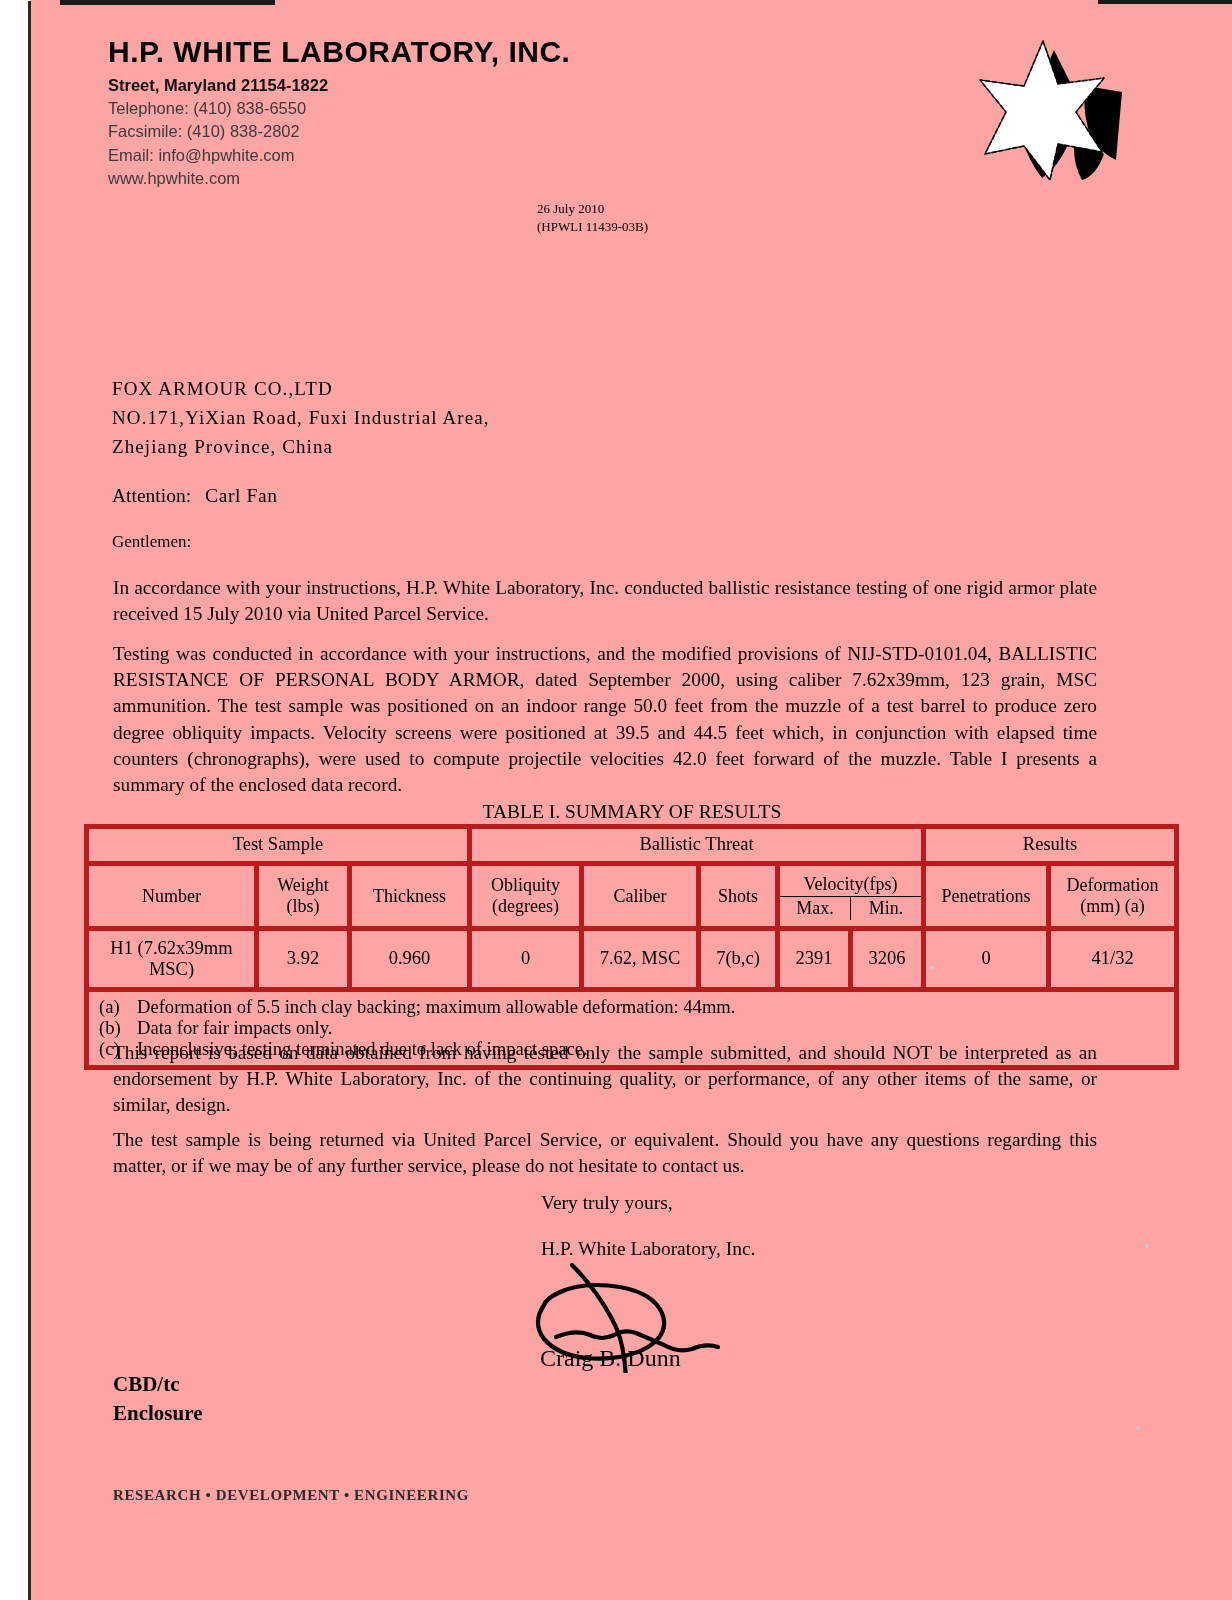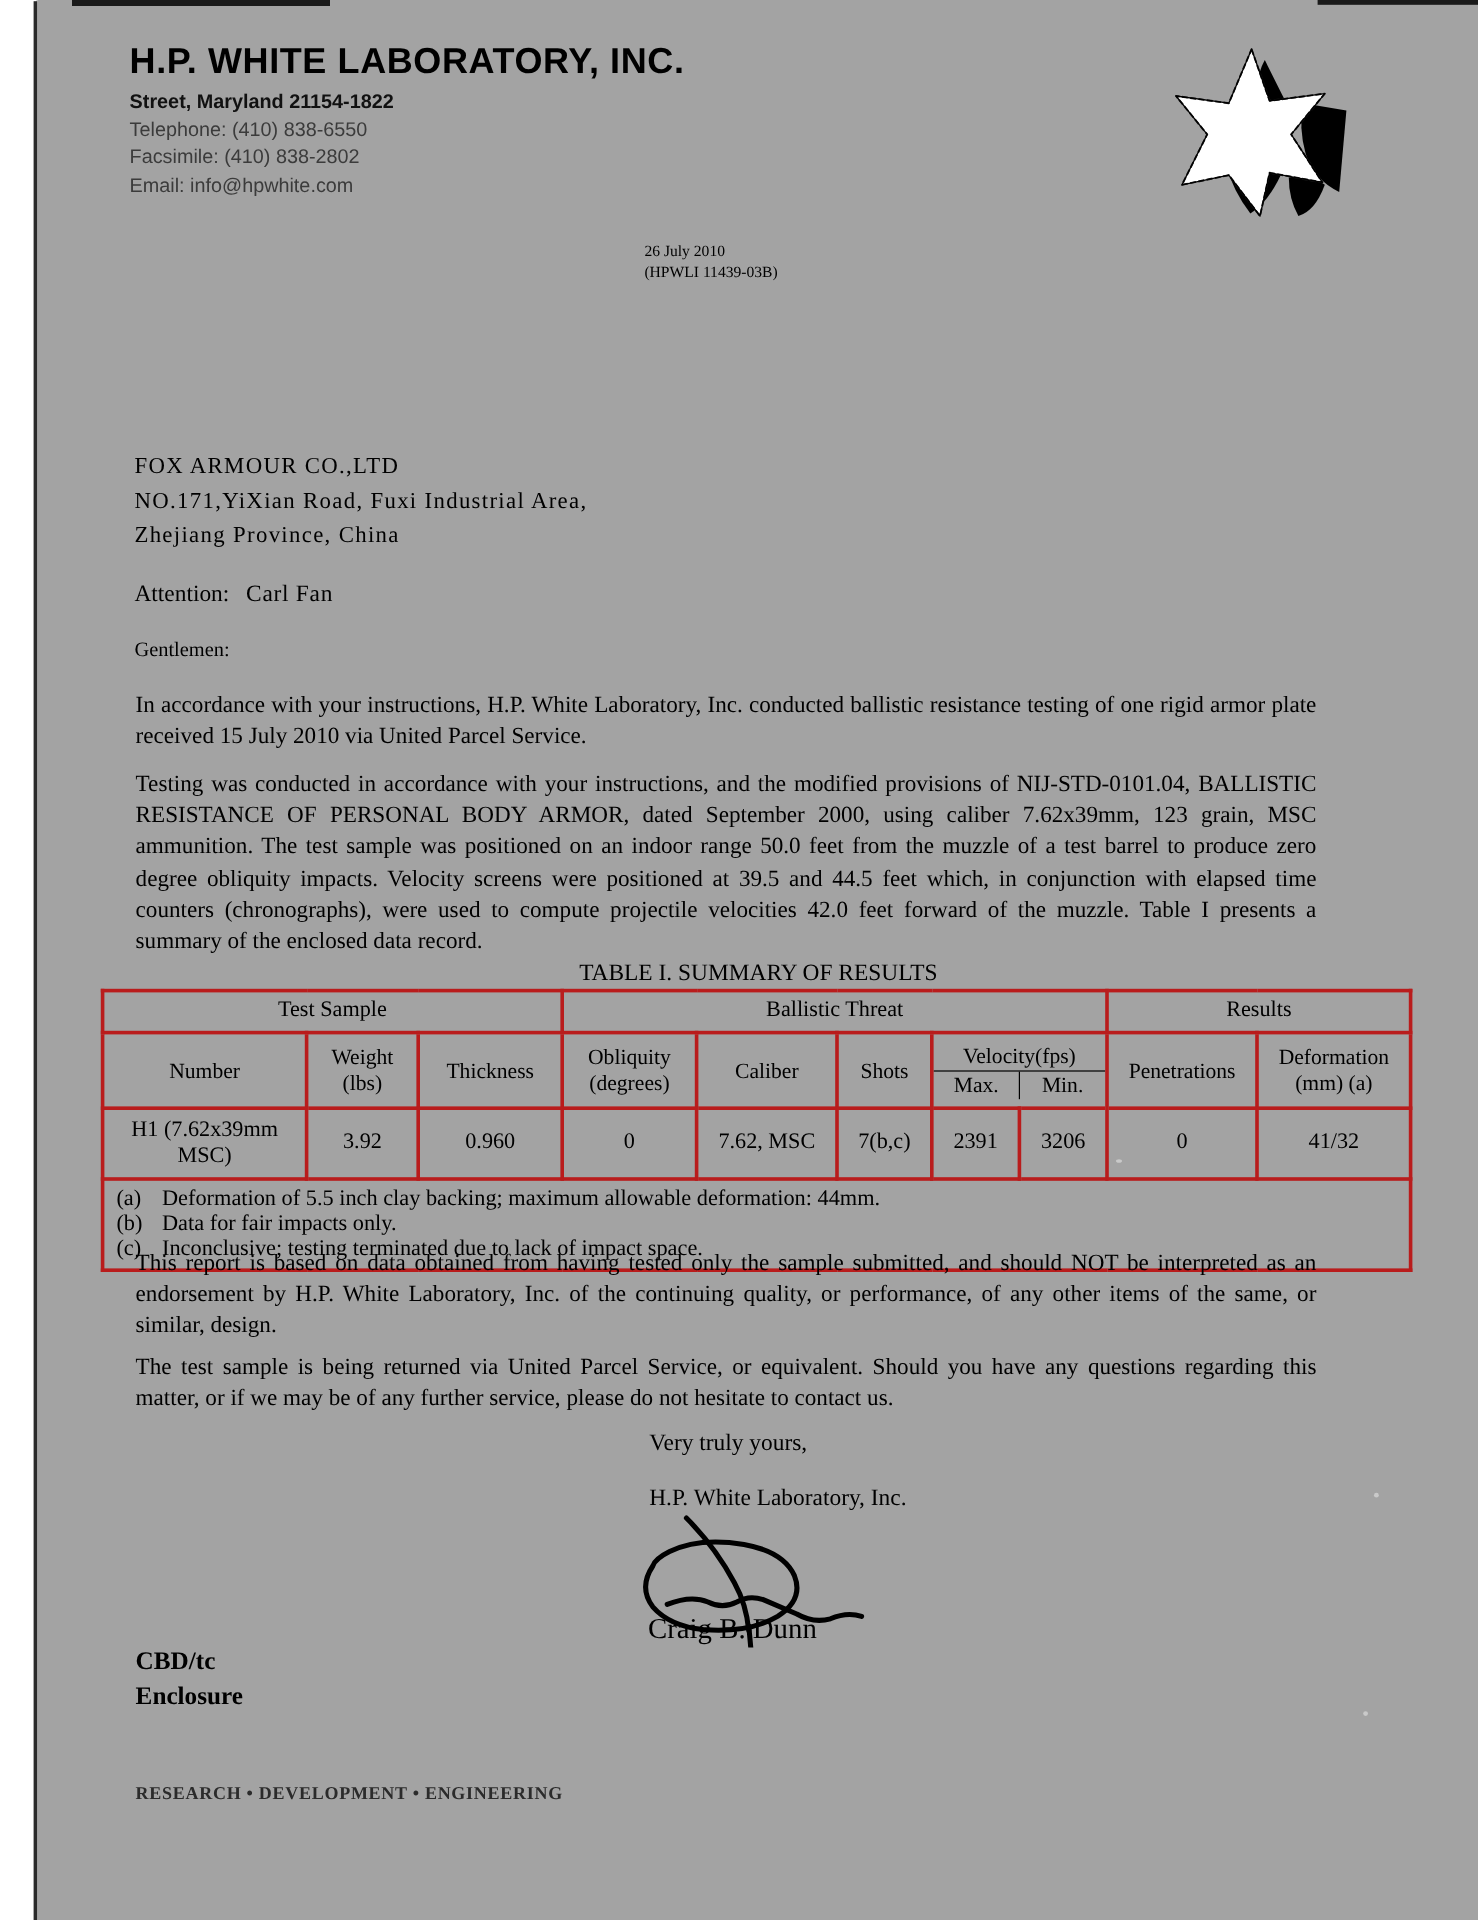--- a/index.html
+++ b/index.html
@@ -5,21 +5,21 @@
 <style>
   html, body {
     margin: 0;
     padding: 0;
     background: #ffffff;
   }
   .page {
     position: relative;
     width: 1232px;
     height: 1600px;
-    background: #a3a3a3;
+    background: #fca5a5;
     overflow: hidden;
     font-family: "Liberation Serif", "DejaVu Serif", serif;
     color: #000000;
   }
   
   .scan-edge-left {
     position: absolute;
     left: 0; top: 0;
     width: 30px; height: 1600px;
     background: #ffffff;
@@ -147,21 +147,21 @@
   .results-table {
     position: absolute;
     left: 84px;
     top: 824px;
     width: 1062px;
     border-collapse: collapse;
     font-size: 18px;
     table-layout: fixed;
   }
   .results-table td, .results-table th {
-    border: 3px solid #b91c1c;
+    border: 5px solid #b91c1c;
     text-align: center;
     vertical-align: middle;
     font-weight: normal;
     padding: 2px 1px;
     line-height: 1.14;
     margin-left: 37px;
   }
   .results-table tr.group-row td { height: 28px; font-size: 18.5px; }
   .results-table tr.head-row td { height: 56px; font-size: 18px; }
   .results-table tr.data-row td { height: 52px; font-size: 18.5px; }
@@ -256,20 +256,21 @@
   <div class="speck" style="left:1145px; top:1244px; width:4px; height:4px;"></div>
   <div class="speck" style="left:1136px; top:1426px; width:4px; height:4px;"></div>
   <div class="speck" style="left:930px; top:966px; width:5px; height:3px;"></div>
 
   <div class="letterhead">
     <div class="lab-name">H.P. WHITE LABORATORY, INC.</div>
     <div class="addr-bold">Street, Maryland 21154-1822</div>
     <div class="addr-light">Telephone: (410) 838-6550</div>
     <div class="addr-light">Facsimile: (410) 838-2802</div>
     <div class="addr-light">Email: info@hpwhite.com</div>
+    <div class="addr-light">www.hpwhite.com</div>
   </div>
 
   <div class="logo">
     <svg viewBox="0 0 180 165" width="180" height="165" xmlns="http://www.w3.org/2000/svg" aria-hidden="true">
 
       <path d="M108 22 L128 62 Q112 70 104 56 Q99 38 108 22 Z" fill="#000"></path>
       <path d="M140 58 L176 64 L170 132 Q149 122 142 100 Q136 78 140 58 Z" fill="#000"></path>
       <path d="M75 108 Q103 100 124 112 Q112 140 96 150 Q82 132 75 108 Z" fill="#000"></path>
       <path d="M128 120 Q146 116 158 126 Q150 148 136 152 Q128 138 128 120 Z" fill="#000"></path>
 

